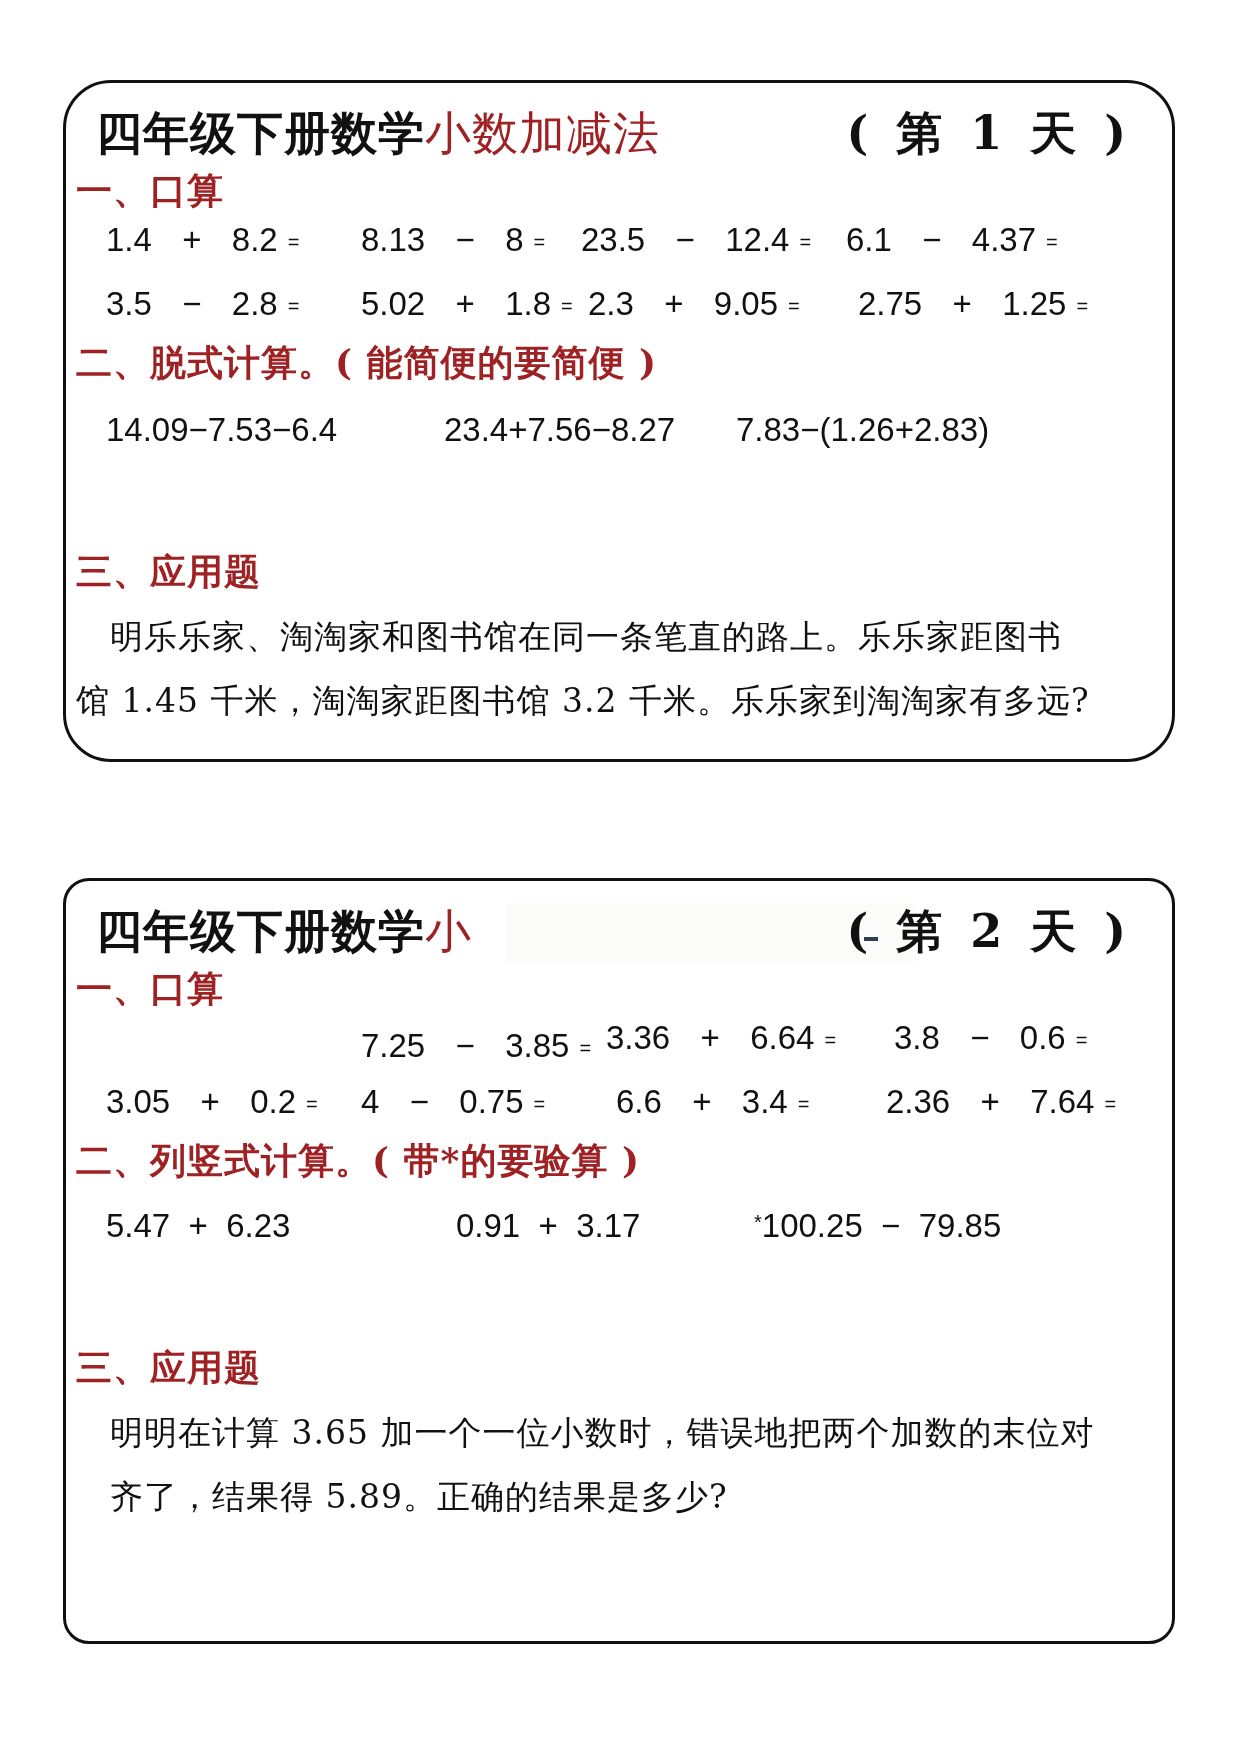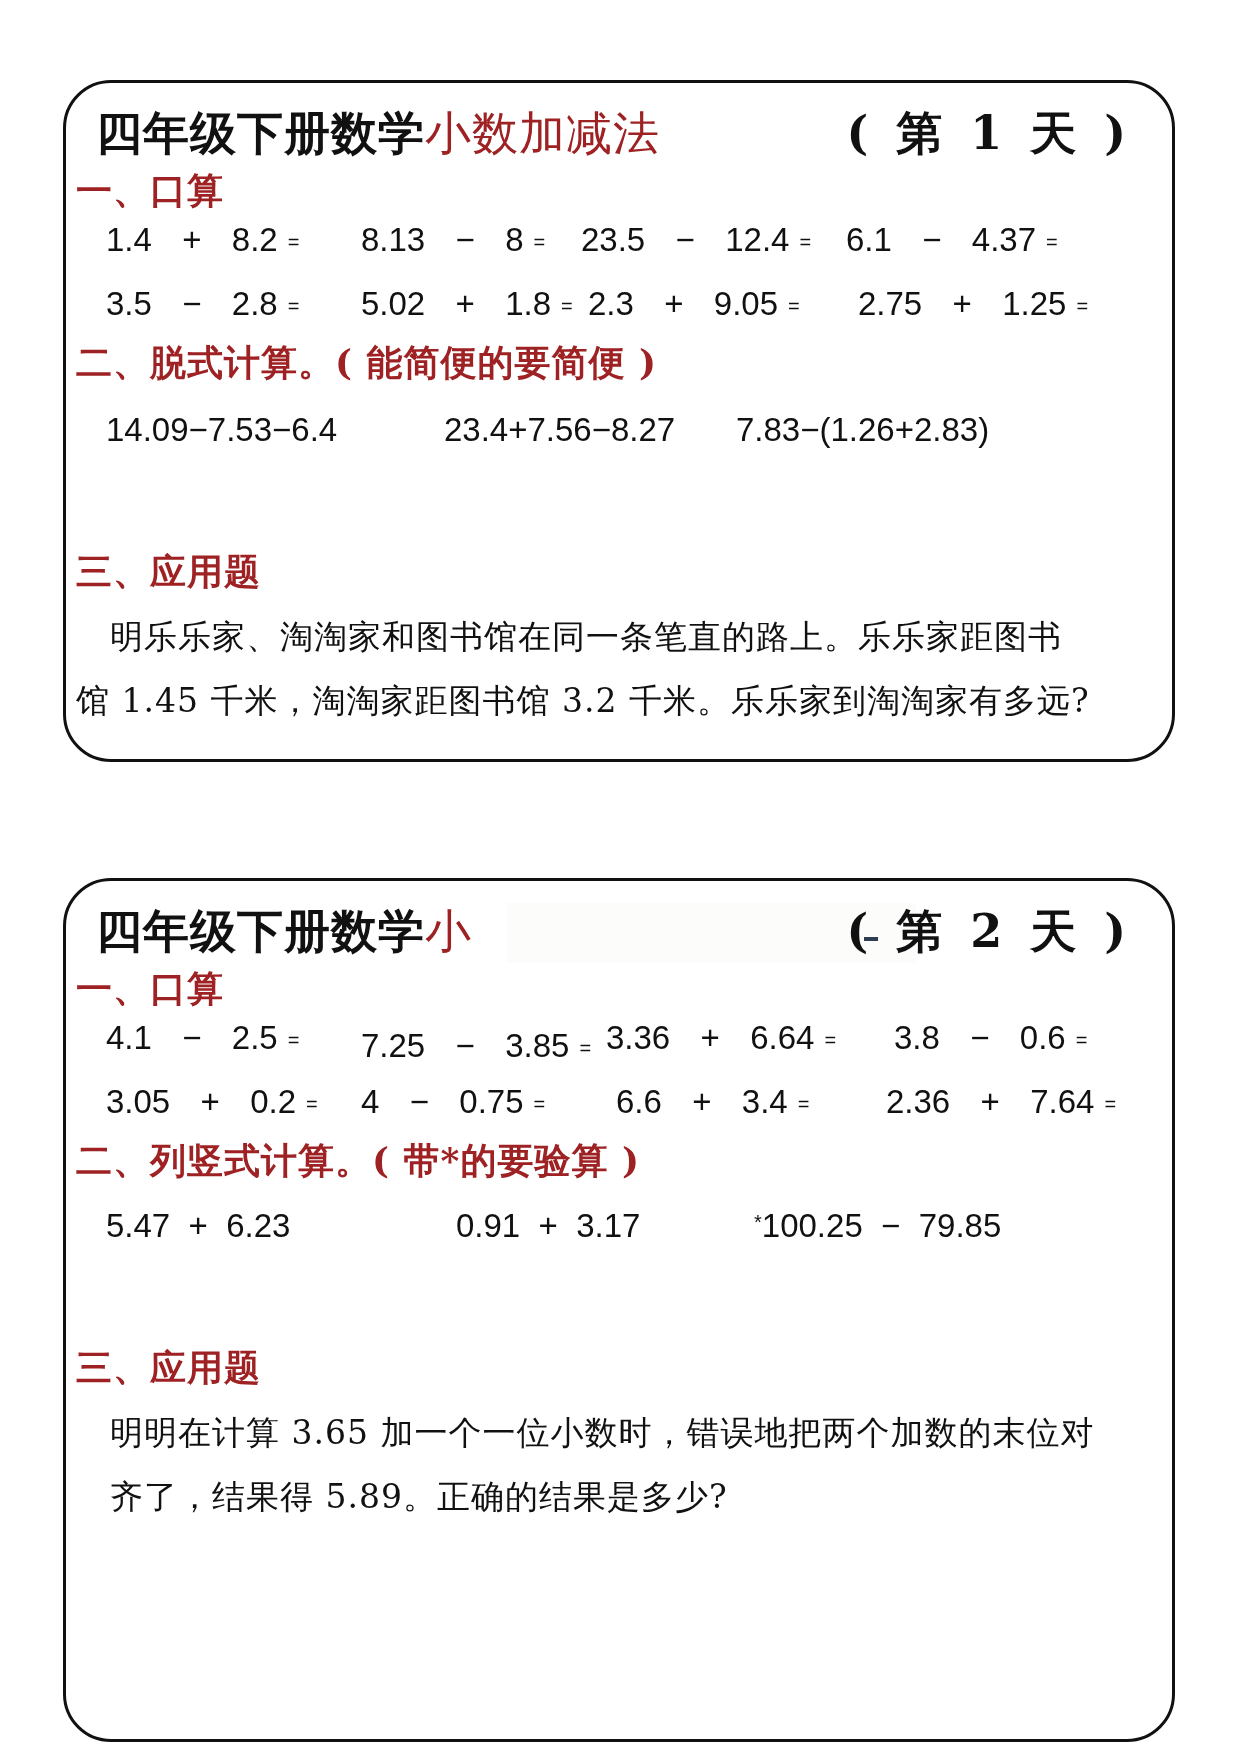--- a/index.html
+++ b/index.html
@@ -18,21 +18,21 @@
     .card {
       position: absolute;
       left: 63px;
       width: 1112px;
       border: 3px solid #111111;
       border-radius: 48px;
       background: #ffffff;
       box-sizing: border-box;
     }
     .card-1 { top: 80px; height: 682px; }
-    .card-2 { top: 878px; height: 864px; }
+    .card-2 { top: 878px; height: 766px; border-radius: 26px; }
 
     .title-row {
       position: absolute;
       left: 30px;
       right: 30px;
       top: 18px;
       height: 64px;
     }
     .title-main {
       position: absolute;
@@ -196,21 +196,20 @@
       <span class="black">四年级下册数学</span><span class="red">小</span>
     </div>
     <div class="redaction"></div>
     <div class="redaction-mark"></div>
     <div class="title-day">( 第 2 天 )</div>
   </div>
 
   <div class="section-heading" style="top:82px;">一、口算</div>
   <div class="oral-grid" style="top:136px;">
     <div class="oral-row">
-      <div class="oral-item" style="left:0px;"><span>4.1  −  2.5</span><span class="eq">=</span></div>
       <div class="oral-item" style="left:255px;margin-top:8px;"><span>7.25  −  3.85</span><span class="eq">=</span></div>
       <div class="oral-item" style="left:500px;"><span>3.36  +  6.64</span><span class="eq">=</span></div>
       <div class="oral-item" style="left:788px;"><span>3.8  −  0.6</span><span class="eq">=</span></div>
     </div>
     <div class="oral-row">
       <div class="oral-item" style="left:0px;"><span>3.05  +  0.2</span><span class="eq">=</span></div>
       <div class="oral-item" style="left:255px;"><span>4  −  0.75</span><span class="eq">=</span></div>
       <div class="oral-item" style="left:510px;"><span>6.6  +  3.4</span><span class="eq">=</span></div>
       <div class="oral-item" style="left:780px;"><span>2.36  +  7.64</span><span class="eq">=</span></div>
     </div>

